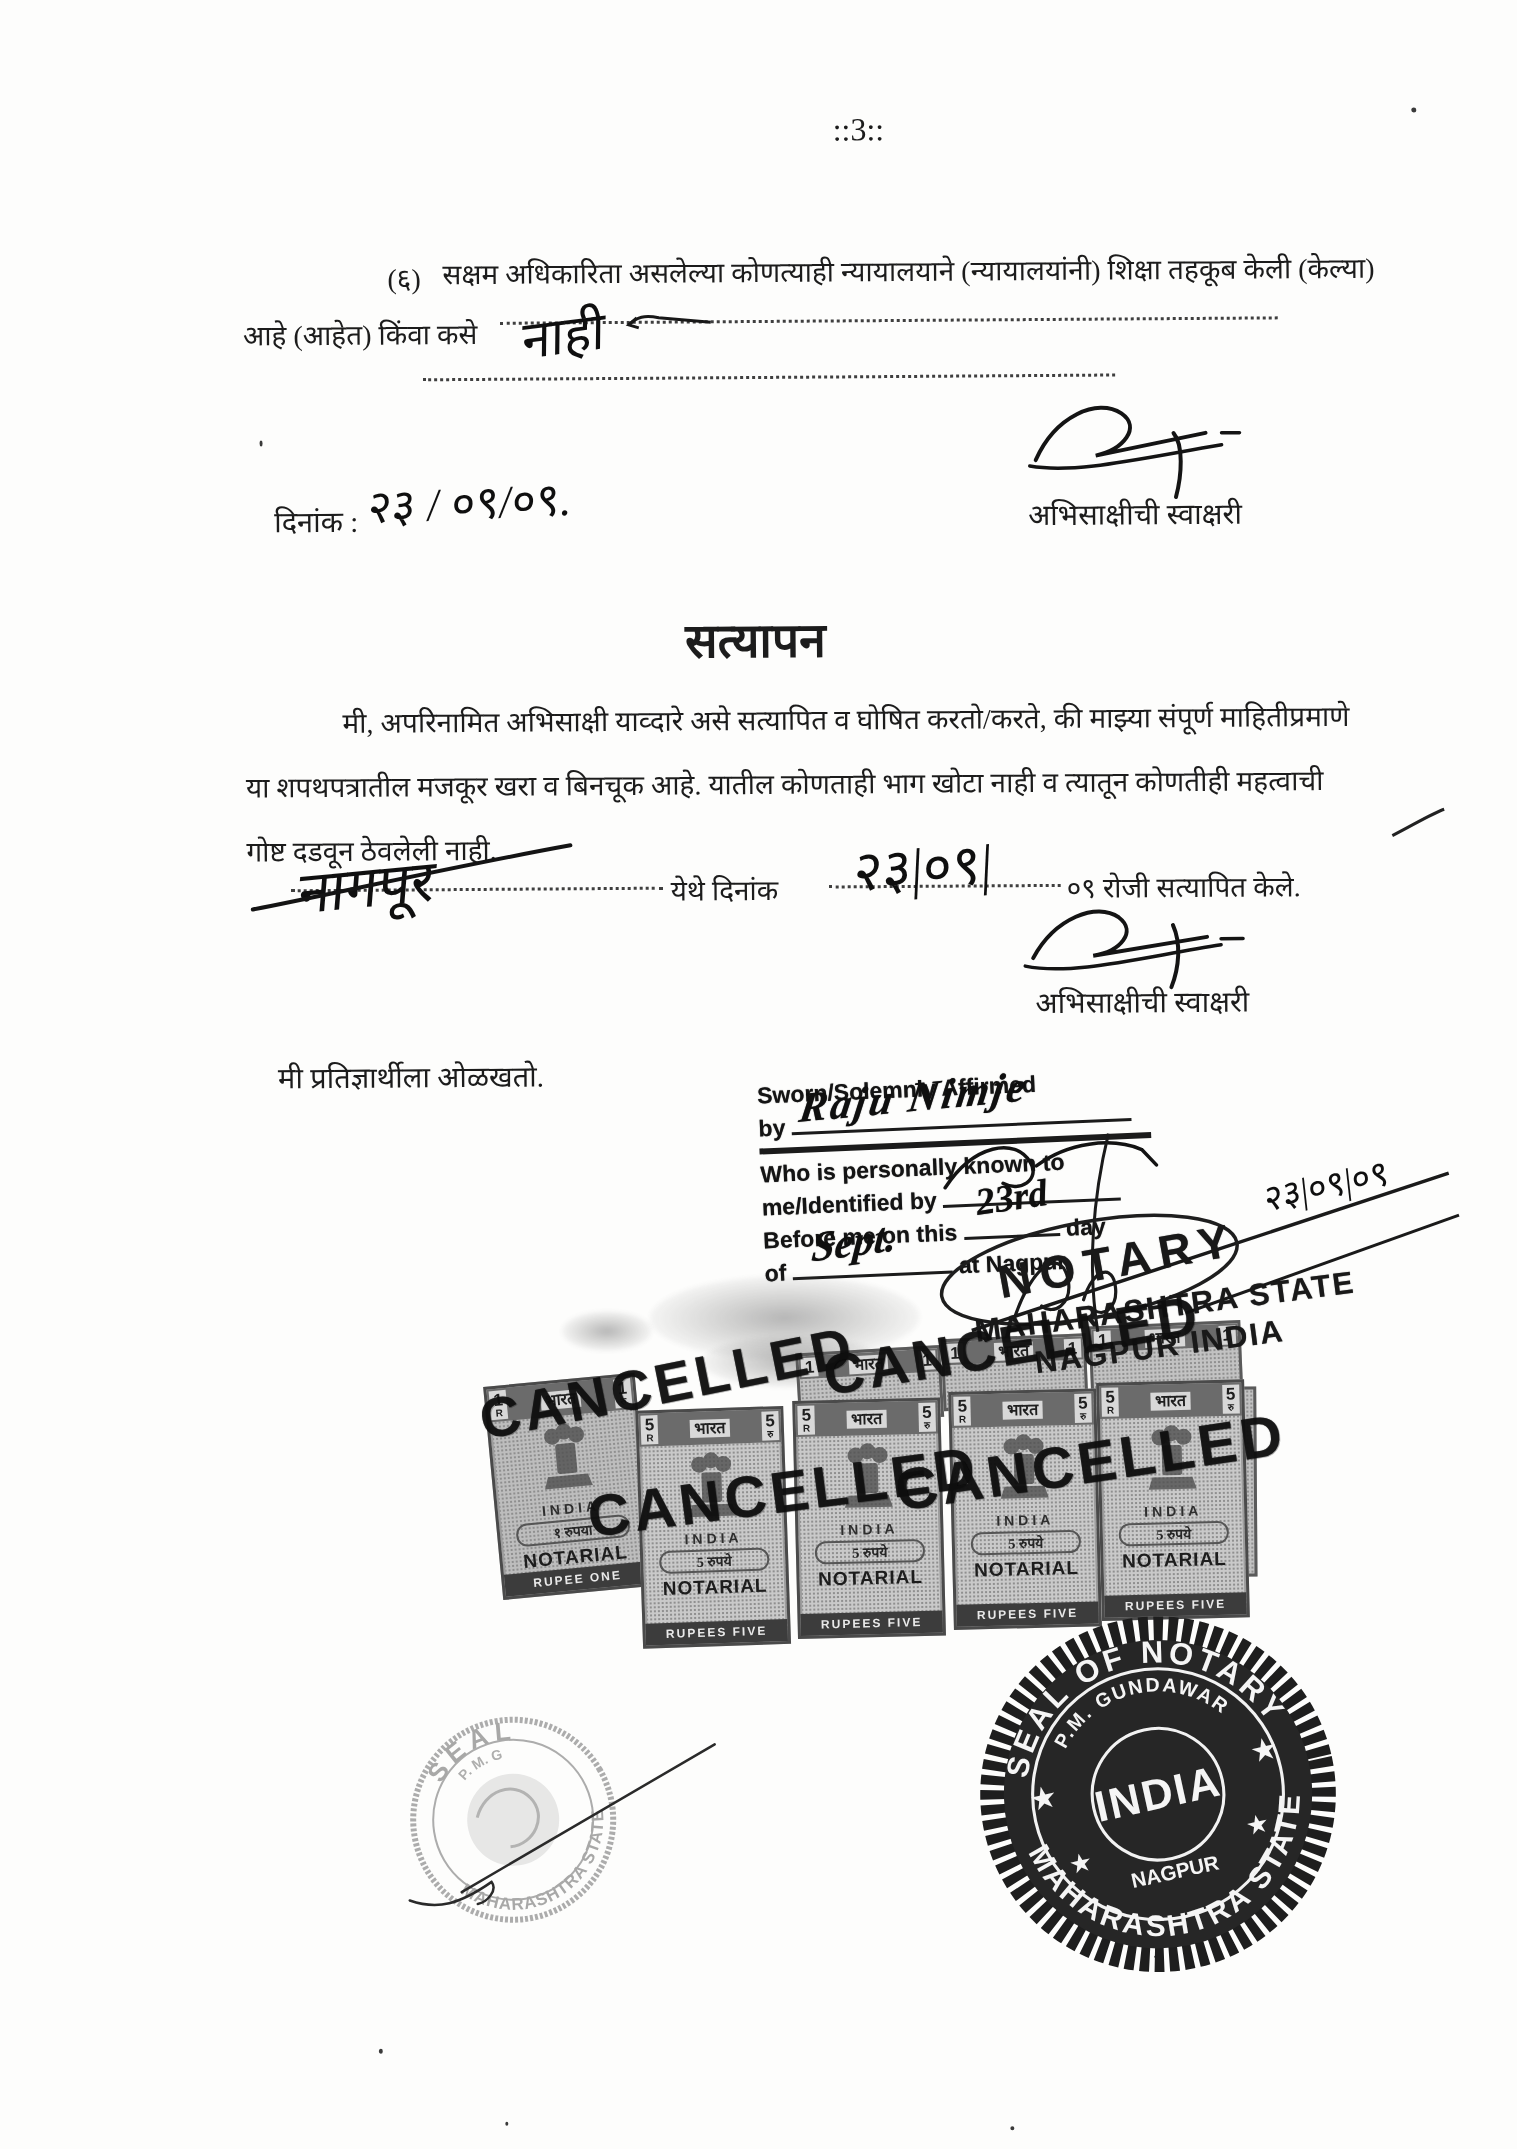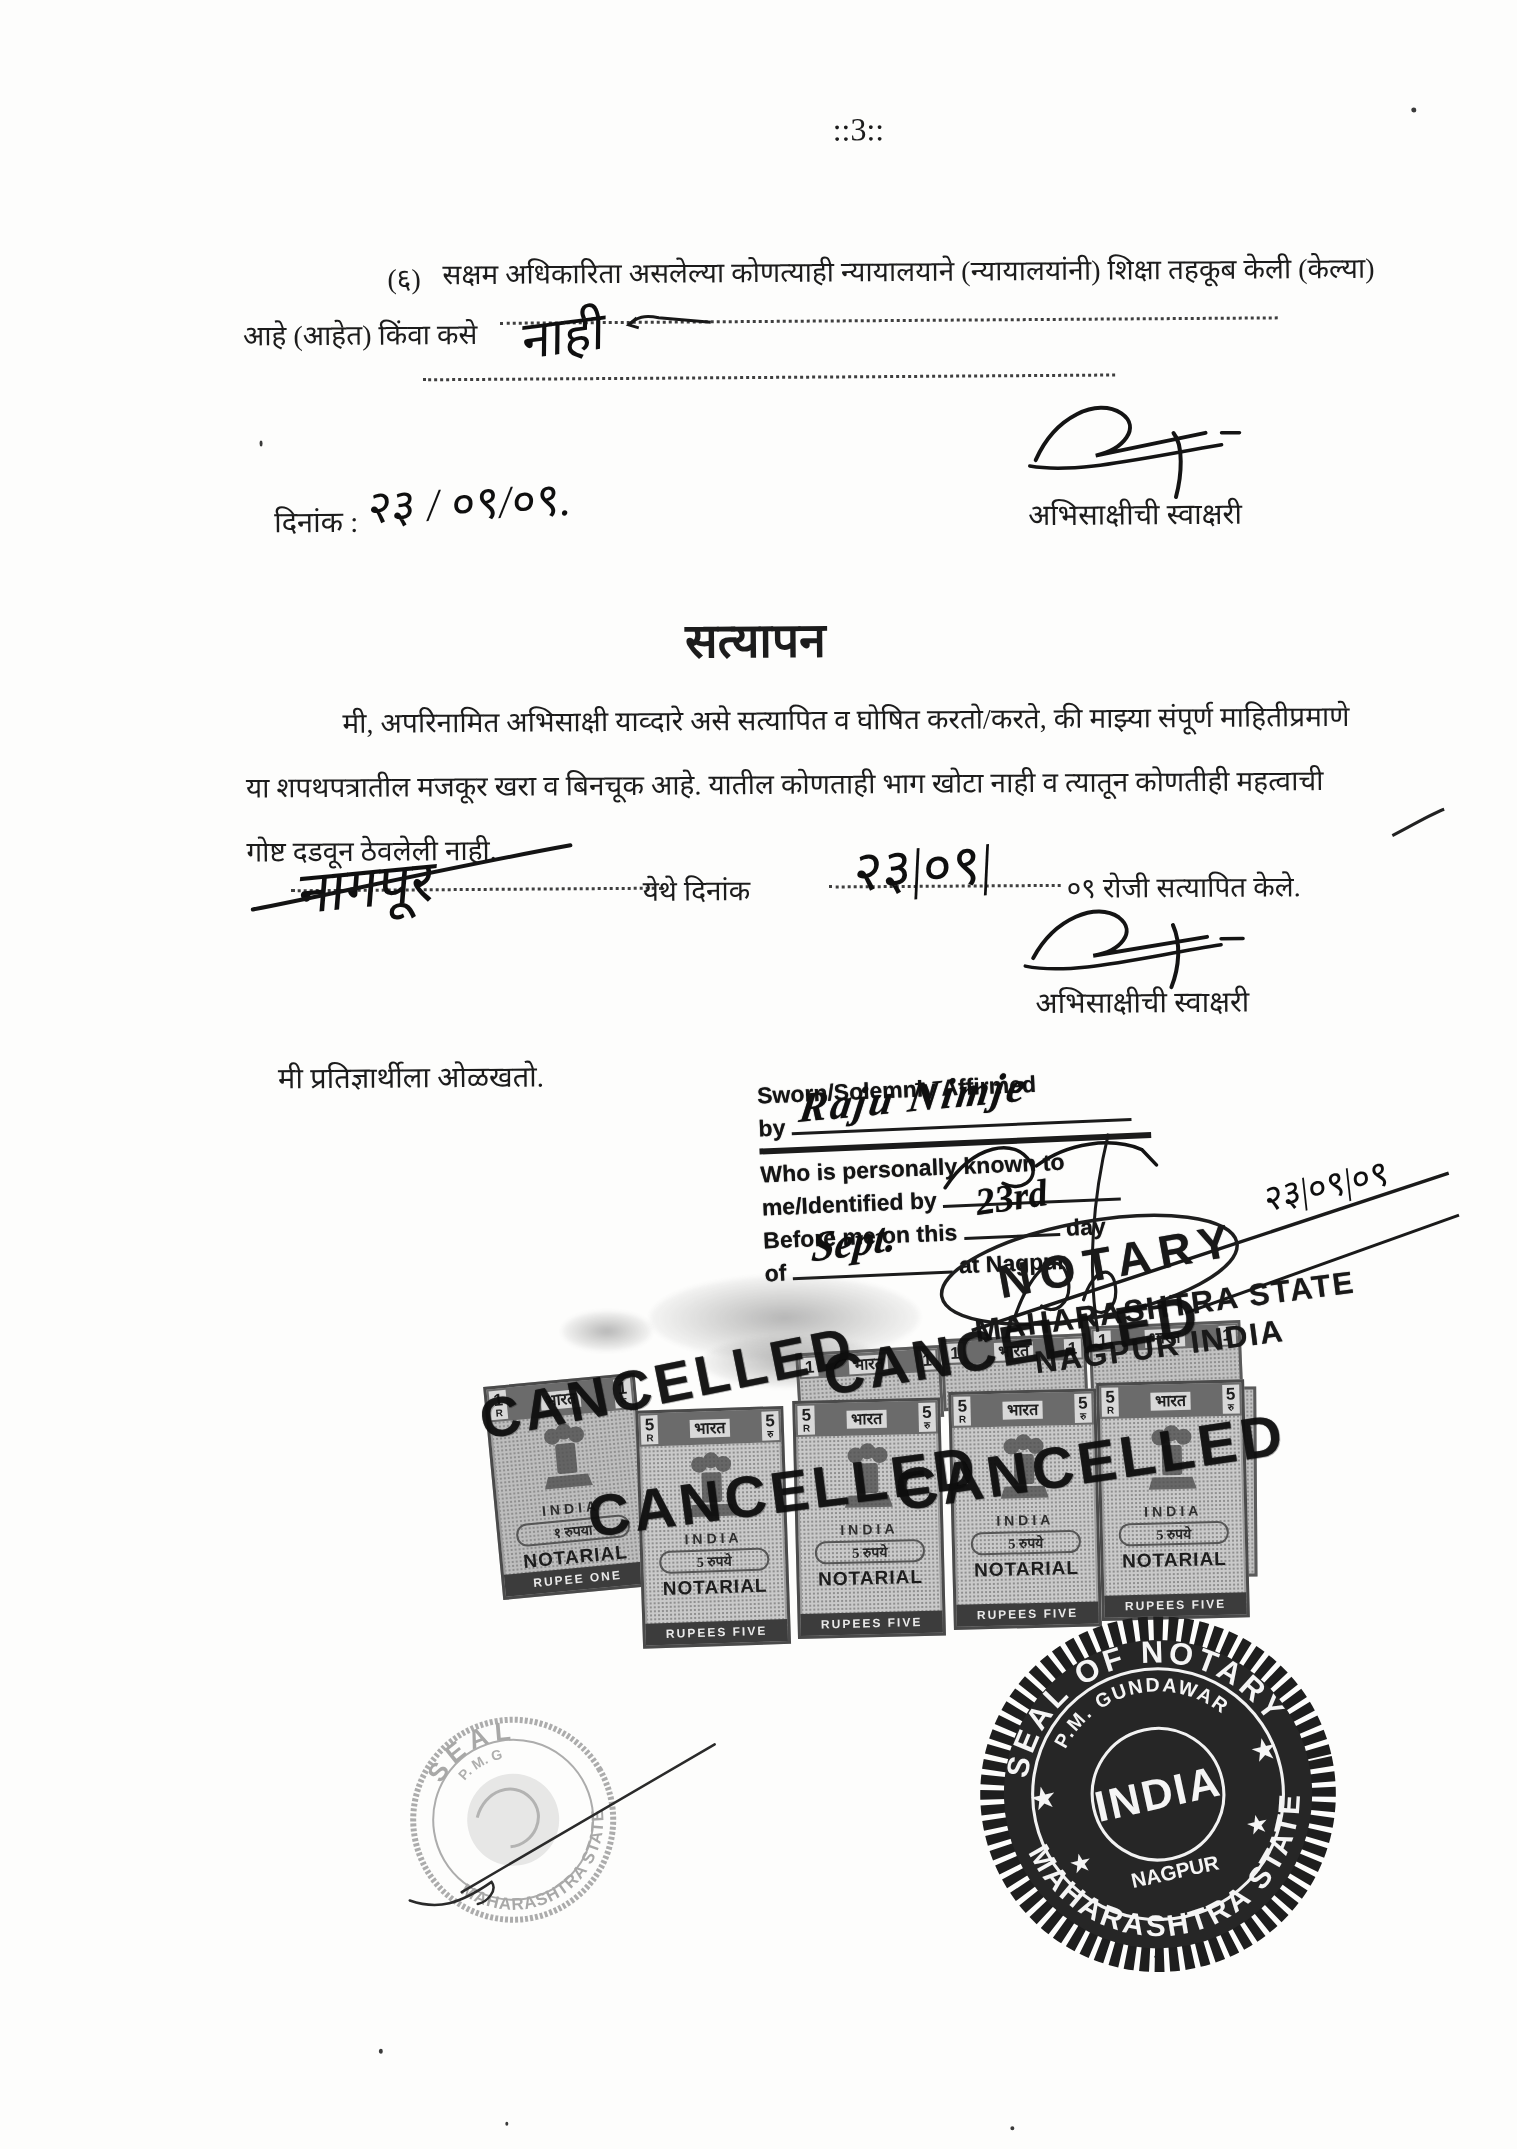--- a/index.html
+++ b/index.html
@@ -78,21 +78,21 @@
   <div class="abs dev" style="left:248px;top:828px;font-size:28px;">गोष्ट दडवून ठेवलेली नाही.</div>
   <svg class="abs" style="left:1390px;top:810px;" width="60" height="36">
     <path d="M 4,30 C 24,20 44,8 56,4" stroke="#222" stroke-width="3" fill="none"></path>
   </svg>
 
   <div class="dotted" style="left:292px;top:862px;width:372px;"></div>
   <div class="abs hand" style="left:300px;top:842px;font-size:58px;transform:rotate(-5deg) skewX(-10deg);">नागपूर</div>
   <svg class="abs" style="left:248px;top:838px;" width="330" height="80">
     <path d="M 6,68 C 90,52 220,24 324,6" stroke="#141414" stroke-width="4" fill="none" stroke-linecap="round"></path>
   </svg>
-  <div class="abs dev" style="left:644px;top:870px;font-size:28px;">येथे दिनांक</div>
+  <div class="abs dev" style="left:672px;top:870px;font-size:28px;">येथे दिनांक</div>
   <div class="dotted" style="left:830px;top:862px;width:232px;"></div>
   <div class="abs hand" style="left:855px;top:828px;font-size:56px;transform:rotate(-3deg) skewX(-6deg);">२३|०९|</div>
   <div class="abs dev" style="left:1068px;top:870px;font-size:28px;">०९ रोजी सत्यापित केले.</div>
 
   <svg class="abs" style="left:1022px;top:898px;" width="235" height="100">
     <path d="M 12,62 C 34,22 76,6 98,22 C 116,36 100,56 72,60 L 186,42 M 152,30 C 160,48 158,72 150,92" stroke="#141414" stroke-width="4" fill="none" stroke-linecap="round"></path>
     <path d="M 4,70 C 52,80 120,62 200,50 M 200,44 L 222,44" stroke="#141414" stroke-width="3.5" fill="none" stroke-linecap="round"></path>
   </svg>
   <div class="abs dev" style="left:1036px;top:984px;font-size:29px;">अभिसाक्षीची स्वाक्षरी</div>
 

